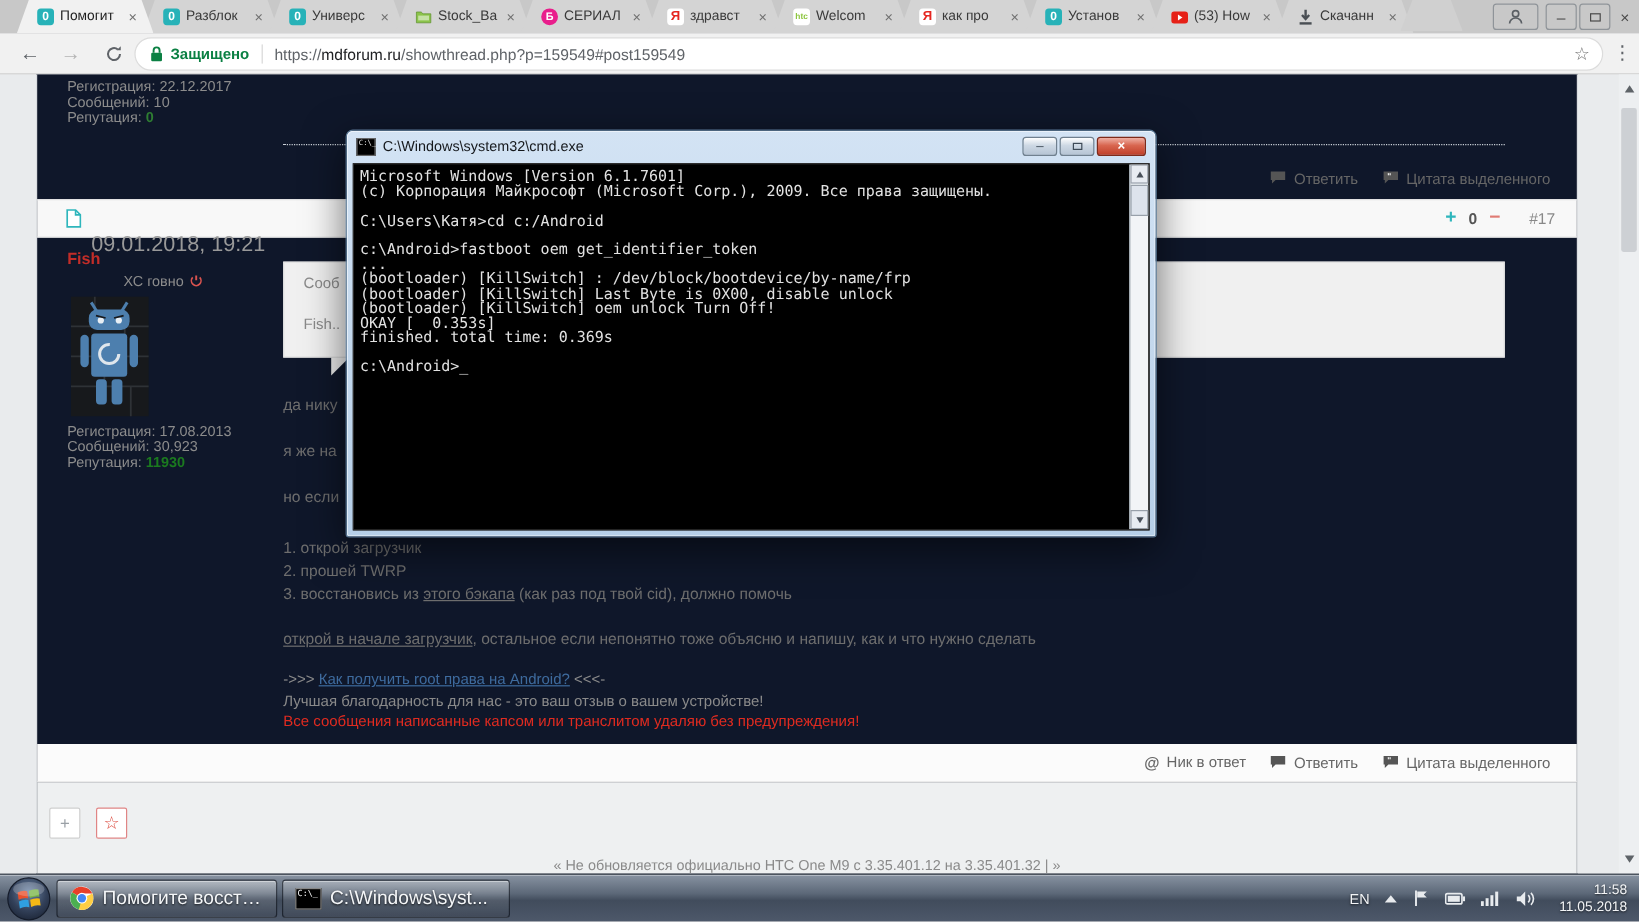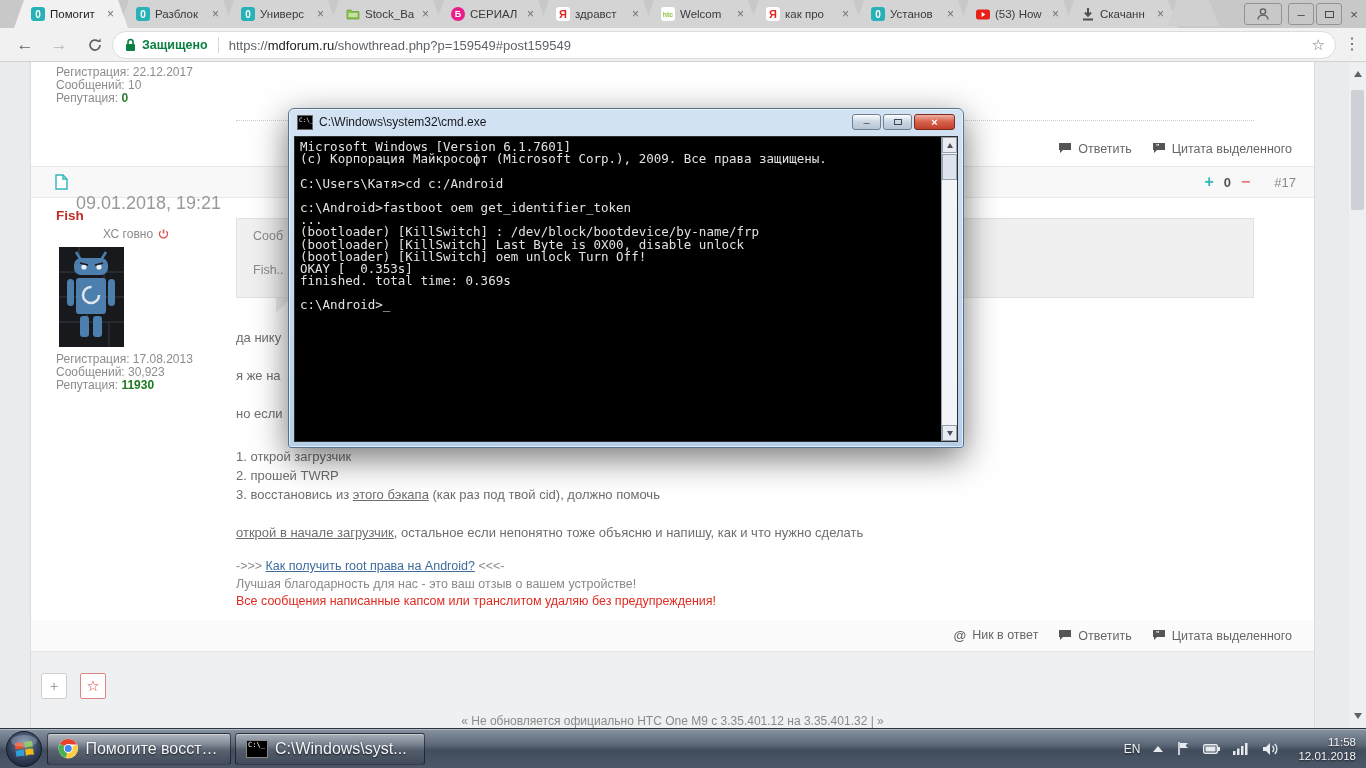--- a/index.html
+++ b/index.html
@@ -40,21 +40,21 @@
   .omnibox { position:absolute; left:112px; top:3px; width:1224px; height:28px; background:#fff;
              border:1px solid #dcdcdc; border-radius:14px; display:flex; align-items:center; padding:0 10px 0 12px; }
   .secure { display:flex; align-items:center; gap:6px; color:#0b8043; font-size:12.5px; font-weight:bold; }
   .omni-div { width:1px; height:16px; background:#d8d8d8; margin:0 10px; }
   .url { font-size:13px; color:#5f6368; white-space:nowrap; overflow:hidden; flex:1; }
   .url b { color:#202124; font-weight:normal; }
   .omni-star { font-size:15px; color:#757575; margin-left:8px; }
   .kebab { position:absolute; right:4px; top:6px; font-size:16px; color:#5f6368; width:20px; text-align:center; }
 
   
-  #content { position:absolute; left:30px; top:62px; width:1285px; height:666px; background:#ffffff;
+  #content { position:absolute; left:30px; top:62px; width:1285px; height:666px; background:#0f172a;
              border-left:1px solid #dadde0; border-right:1px solid #dadde0; font-size:13px; color:#6e6e6e; }
   .pstat { position:absolute; left:25px; font-size:12px; color:#8c8c8c; line-height:13px; }
   .pstat b.green { color:#2e7d32; }
   .dotline { position:absolute; left:205px; top:58px; width:1018px; border-top:1px dotted #c9cfd6; }
   .actrow { position:absolute; right:22px; display:flex; gap:20px; align-items:center; color:#666; font-size:12.5px; }
   .actrow .ic { margin-right:6px; vertical-align:-1px; }
   .posthead { position:absolute; left:0; top:104px; width:100%; height:32px; background:#f8f8f8;
               border-top:1px solid #e8e8e8; border-bottom:1px solid #e8e8e8; display:flex; align-items:center; }
   .posthead .date { color:#999; font-size:18px; margin-left:8px;margin-top:42px; }
   .ph-right { margin-left:auto; display:flex; align-items:center; gap:10px; margin-right:18px; font-size:13px; }
@@ -488,18 +488,18 @@
           <rect x="4" y="6.5" width="2.5" height="6.5" fill="#e8ebee"></rect>
           <rect x="8" y="4" width="2.5" height="9" fill="#e8ebee"></rect>
           <rect x="12" y="1" width="2.5" height="12" fill="#e8ebee"></rect>
         </svg>
       <svg width="17" height="14" viewBox="0 0 17 14">
           <path d="M1 5 h3 l4 -4 v12 l-4 -4 h-3 Z" fill="#e8ebee"></path>
           <path d="M10.5 4 a4.2 4.2 0 0 1 0 6 M12.8 2 a7 7 0 0 1 0 10" fill="none" stroke="#e8ebee" stroke-width="1.4"></path>
         </svg>
       <span class="clock">
         <span>11:58</span><br>
-        <span>12.01.2018</span>
+        <span>11.05.2018</span>
       </span>
     </div>
   </div>
 
 </div>
 
 </body></html>

